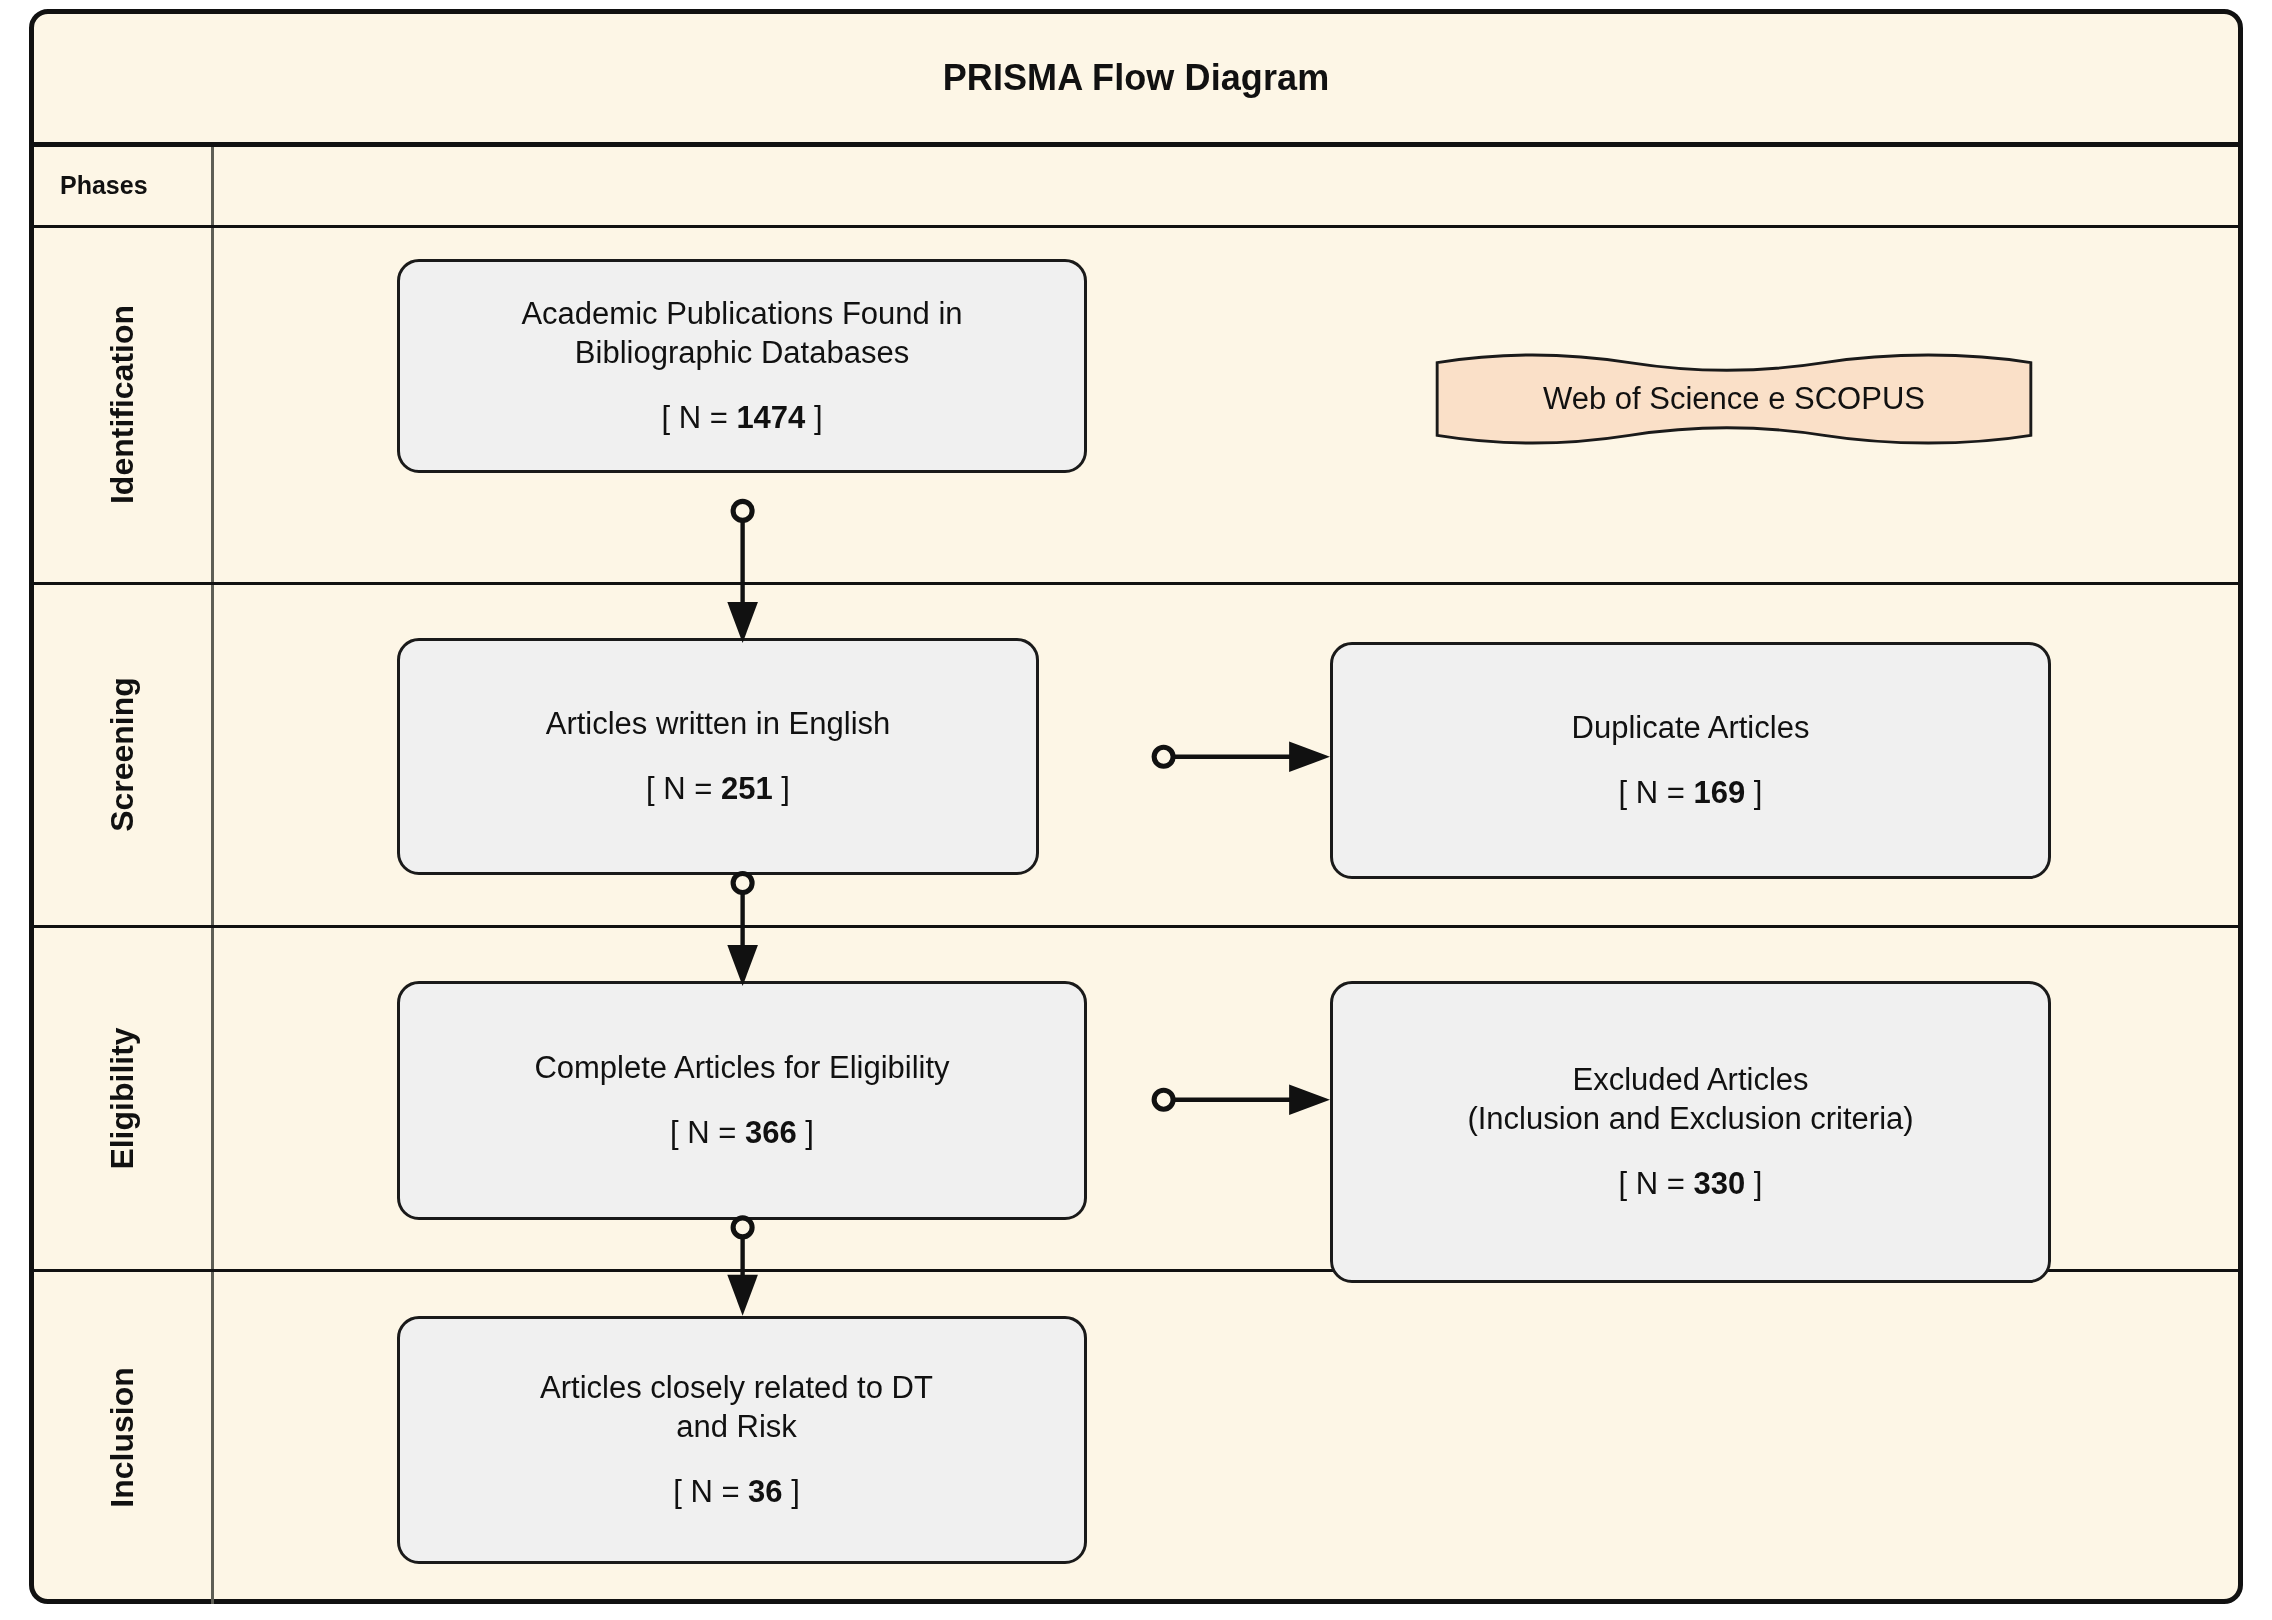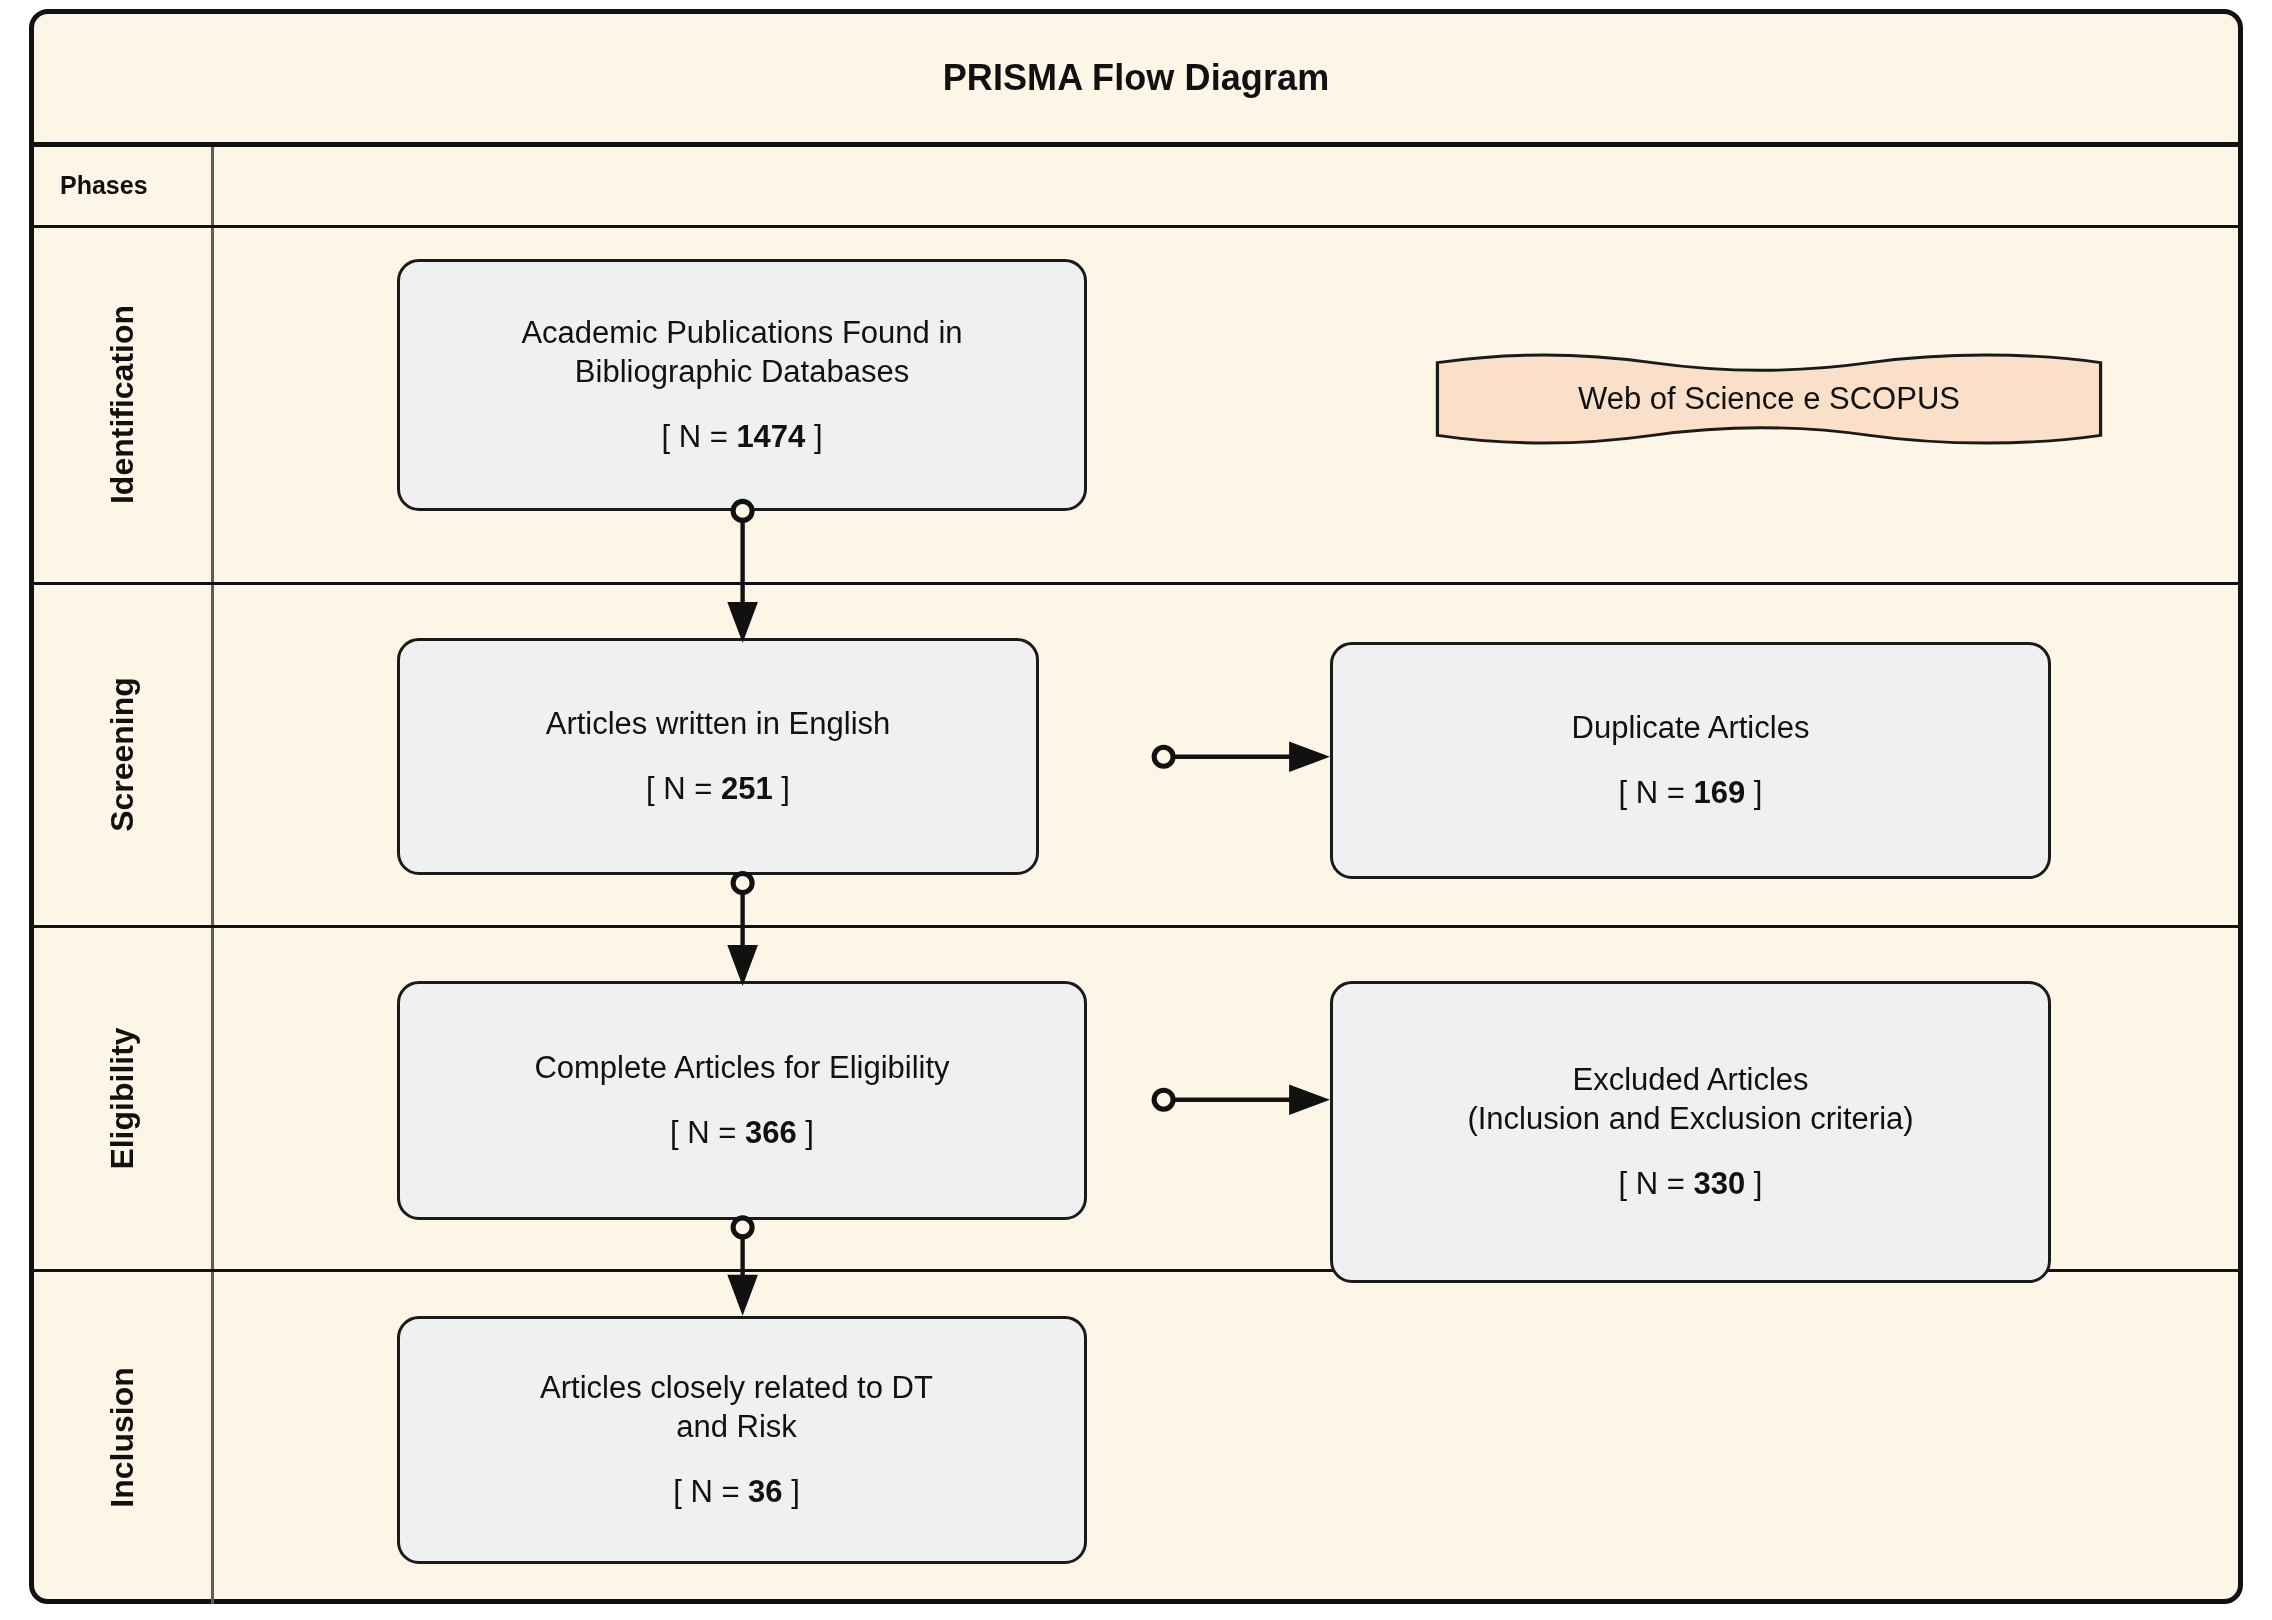--- a/index.html
+++ b/index.html
@@ -119,21 +119,21 @@
   }
   .node .node-title { white-space: pre-line; }
   .node .node-count { margin-top: 25px; white-space: nowrap; }
   .node .node-count b { font-weight: bold; }
 
   
   #banner {
     position: absolute;
     left: 1401px;
     top: 337px;
-    width: 668px;
+    width: 598px;
     height: 96px;
   }
   #banner svg { display: block; width: 100%; height: 100%; }
   #banner-text {
     position: absolute;
     left: 0; right: 0;
     top: 0; bottom: 0;
     display: flex;
     align-items: center;
     justify-content: center;
@@ -170,21 +170,21 @@
       </div>
       <div class="row-content"></div>
     </div>
 
     <div class="row" style="top:214px; height:357px;">
       <div class="phase-cell">
         <span class="phase-label-vertical">Identification</span>
       </div>
       <div class="row-content">
 
-        <div class="node" style="left:186px; top:31px; width:690px; height:252px;">
+        <div class="node" style="left:186px; top:31px; width:690px; height:214px;">
           <div class="node-title">Academic Publications Found in
 Bibliographic Databases</div>
           <div class="node-count">
             <span>[ N = </span><b>1474</b><span> ]</span>
           </div>
         </div>
 
       </div>
     </div>
 

